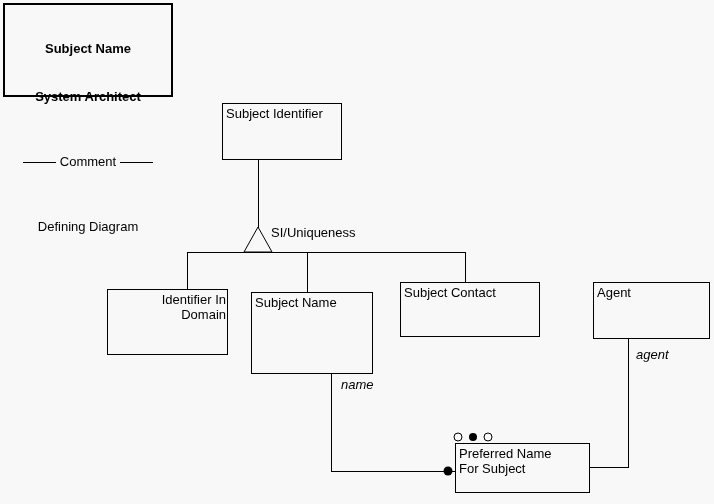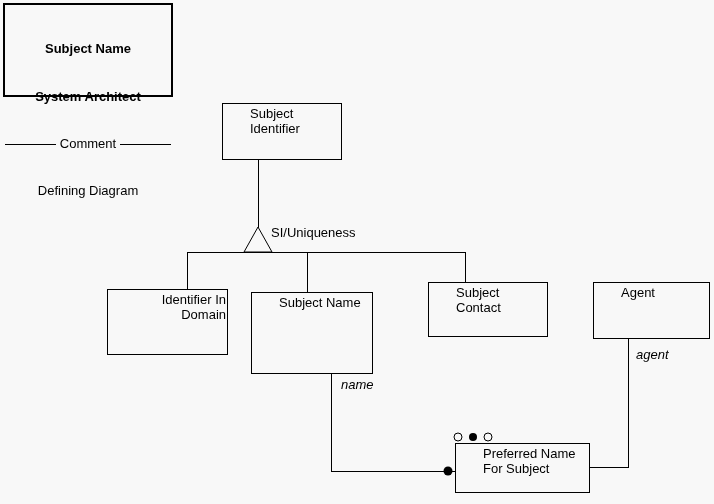--- a/index.html
+++ b/index.html
@@ -27,43 +27,42 @@
     background: #f8f8f8;
     box-sizing: border-box;
     padding-top: 4px;
     text-align: center;
     font-size: 13px; line-height: 16px;
     white-space: pre;
   }
   .tb-bold { font-weight: bold; }
   .tb-divider {
     display: flex; align-items: center;
-    height: 14px; margin: 0;
+    height: 14px; margin: 18px;
   }
   .tb-divider .rule { flex: 1; height: 1px; background: #000; }
   .tb-divider-label { padding: 0 4px; font-size: 13px; }
 
   
   .entity {
     position: absolute;
     border: 1px solid #000;
     background: #f8f8f8;
     box-sizing: border-box;
-    padding-left: 24px;
   }
   .entity-label {
     display: block;
     padding: 2px 1px 0 3px;
     font-size: 13px; line-height: 15px;
     white-space: pre-line;
   }
   #box-subject-identifier   { left: 222px; top: 103px; width: 120px; height: 57px; }
   #box-identifier-in-domain { left: 107px; top: 289px; width: 121px; height: 66px; text-align: right; }
   #box-subject-name         { left: 251px; top: 292px; width: 122px; height: 82px; }
-  #box-subject-contact      { left: 400px; top: 282px; width: 120px; height: 55px; margin-left: 28px; }
+  #box-subject-contact      { left: 400px; top: 282px; width: 140px; height: 55px; }
   #box-agent                { left: 593px; top: 282px; width: 117px; height: 57px; }
   #box-preferred-name       { left: 455px; top: 443px; width: 135px; height: 50px; }
 
   
   .conn-label {
     position: absolute;
     font-size: 13px; line-height: 14px;
     white-space: nowrap;
   }
   .conn-label.italic { font-style: italic; }

